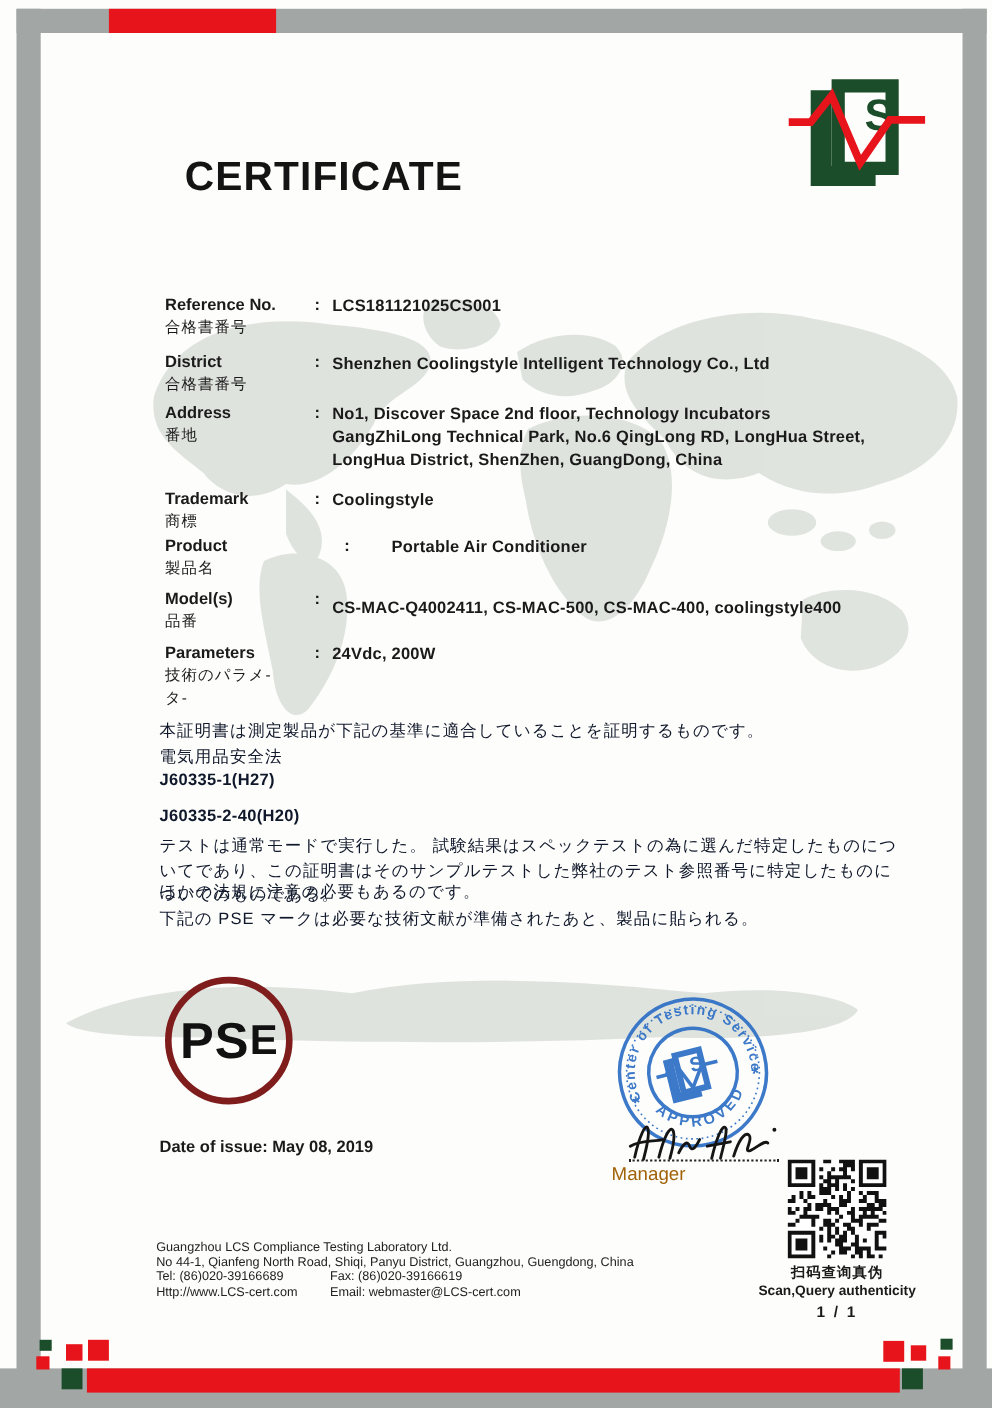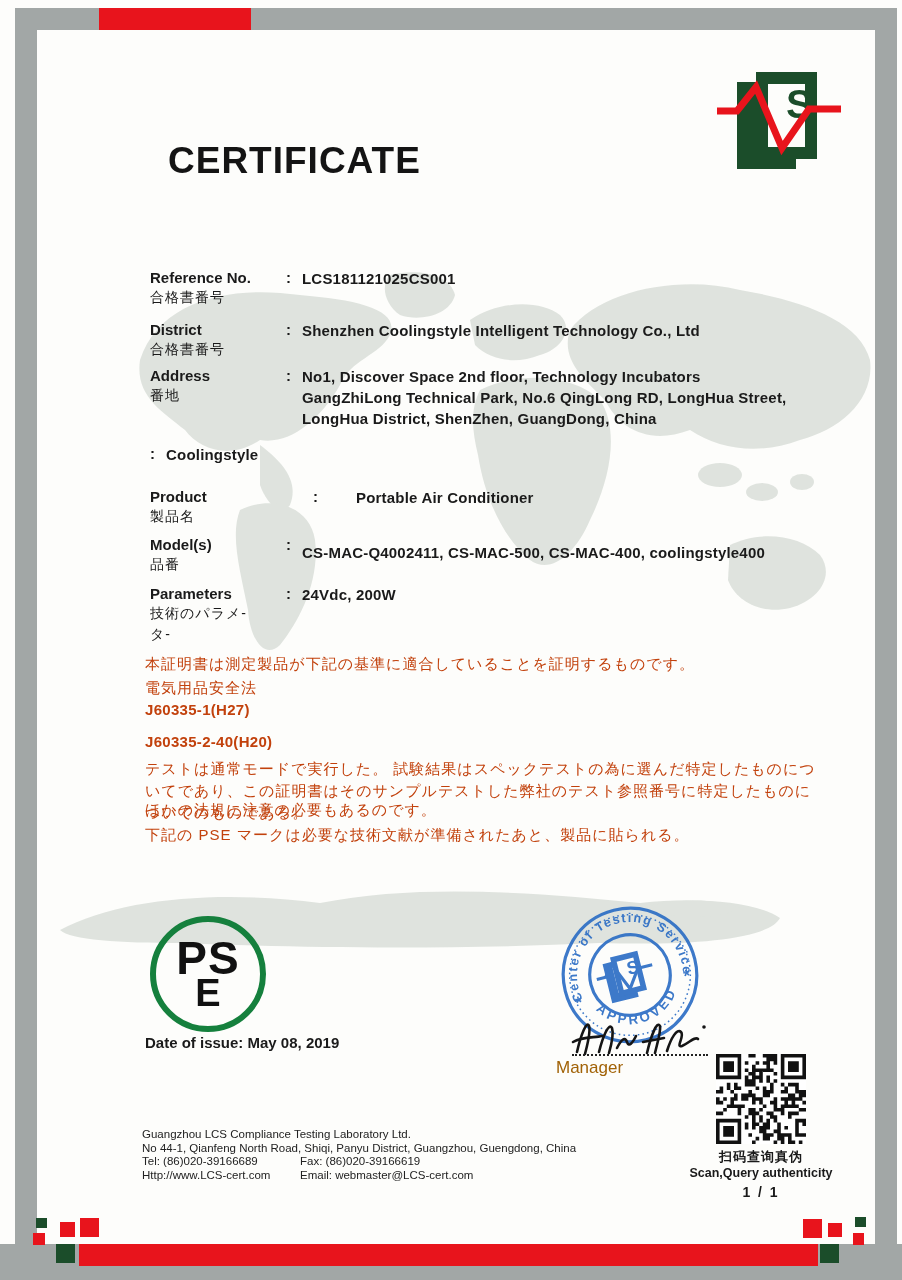--- a/index.html
+++ b/index.html
@@ -21,25 +21,25 @@
   .title-main{left:168px;top:140px;font-size:37px;font-weight:700;letter-spacing:1px;color:#141414;}
   .title-sub{left:170px;top:186px;font-size:26px;font-weight:700;color:#141414;}
   
   .row{position:absolute;left:150px;width:660px;display:flex;align-items:flex-start;}
   .lbl{width:136px;flex:0 0 136px;}
   .lbl .en{font-size:15px;font-weight:700;line-height:19px;}
   .lbl .jp{font-size:14px;line-height:21px;letter-spacing:1px;}
   .colon{width:16px;flex:0 0 16px;font-size:15px;font-weight:700;line-height:19px;}
   .val{font-size:15px;font-weight:700;line-height:21px;letter-spacing:.2px;}
   
-  .jpline{position:absolute;left:145px;font-size:15px;letter-spacing:1px;color:#c2410c;}
+  .jpline{position:absolute;left:145px;font-size:15px;letter-spacing:1px;color:#0f172a;}
   .bold{font-weight:700;}
   
-  .pse{left:150px;top:916px;width:104px;height:104px;border:6px solid #15803d;border-radius:50%;
-       display:flex;flex-direction:column;align-items:center;justify-content:center;color:#111;}
+  .pse{left:150px;top:888px;width:104px;height:104px;border:6px solid #7f1d1d;border-radius:50%;
+       display:flex;flex-direction:row;align-items:center;justify-content:center;color:#111;}
   .pse .ps{font-size:46px;font-weight:700;line-height:38px;letter-spacing:1px;}
   .pse .e{font-size:38px;font-weight:700;line-height:32px;}
   
   .sig-line{left:572px;top:1054px;width:136px;border-top:2px dotted #222;}
   .manager{left:556px;top:1058px;width:110px;text-align:left;font-size:17px;color:#a16207;}
   .issue{left:145px;top:1034px;font-size:15px;font-weight:700;}
   
   .footer{left:142px;top:1128px;font-size:11.5px;line-height:13.5px;color:#222;}
   .footer .cols{display:flex;}
   .footer .c1{width:158px;flex:0 0 158px;}
@@ -140,20 +140,24 @@
       </div>
     <div class="colon">:</div>
     <div class="val">
       <div>No1, Discover Space 2nd floor, Technology Incubators</div>
       <div>GangZhiLong Technical Park, No.6 QingLong RD, LongHua Street,</div>
       <div>LongHua District, ShenZhen, GuangDong, China</div>
     </div>
   </div>
 
   <div class="row" style="top:444px;">
+    <div class="lbl">
+        <div class="en">Trademark</div>
+      <div class="jp">商標</div>
+      </div>
     <div class="colon">:</div>
     <div class="val">Coolingstyle</div>
   </div>
 
   <div class="row" style="top:487px;gap:27px;">
     <div class="lbl">
         <div class="en">Product</div>
       <div class="jp">製品名</div>
       </div>
     <div class="colon">:</div>

